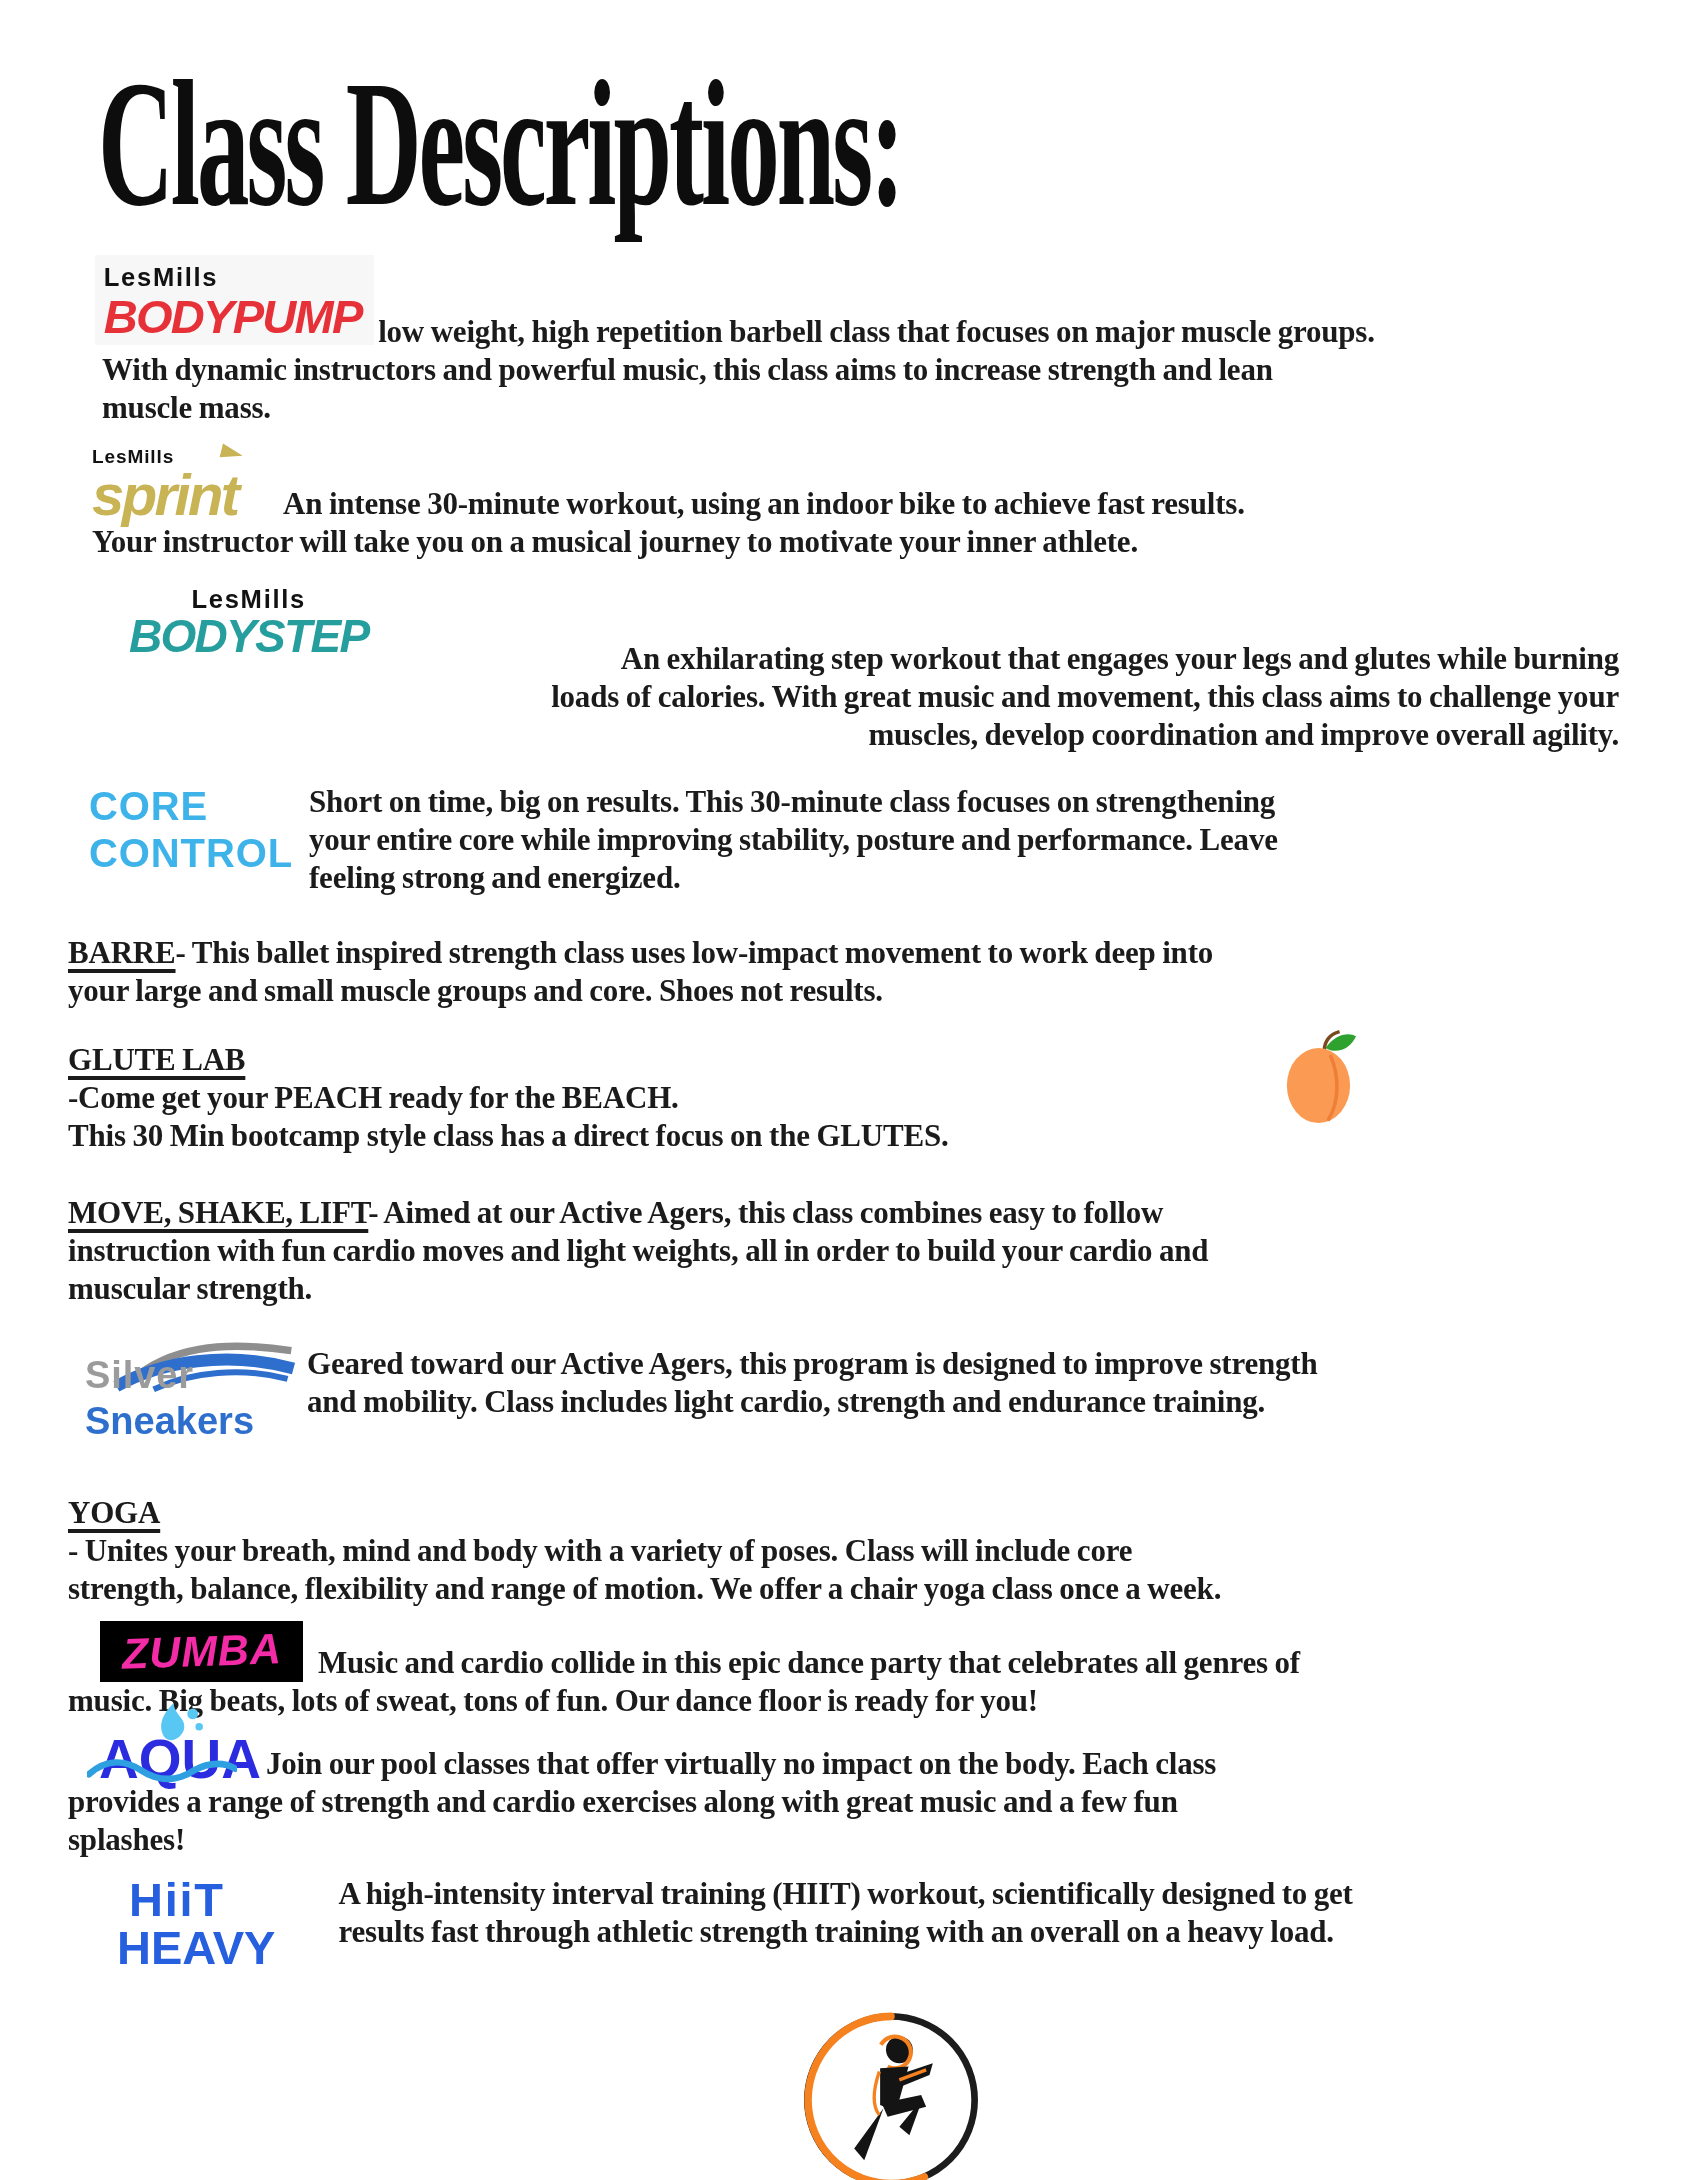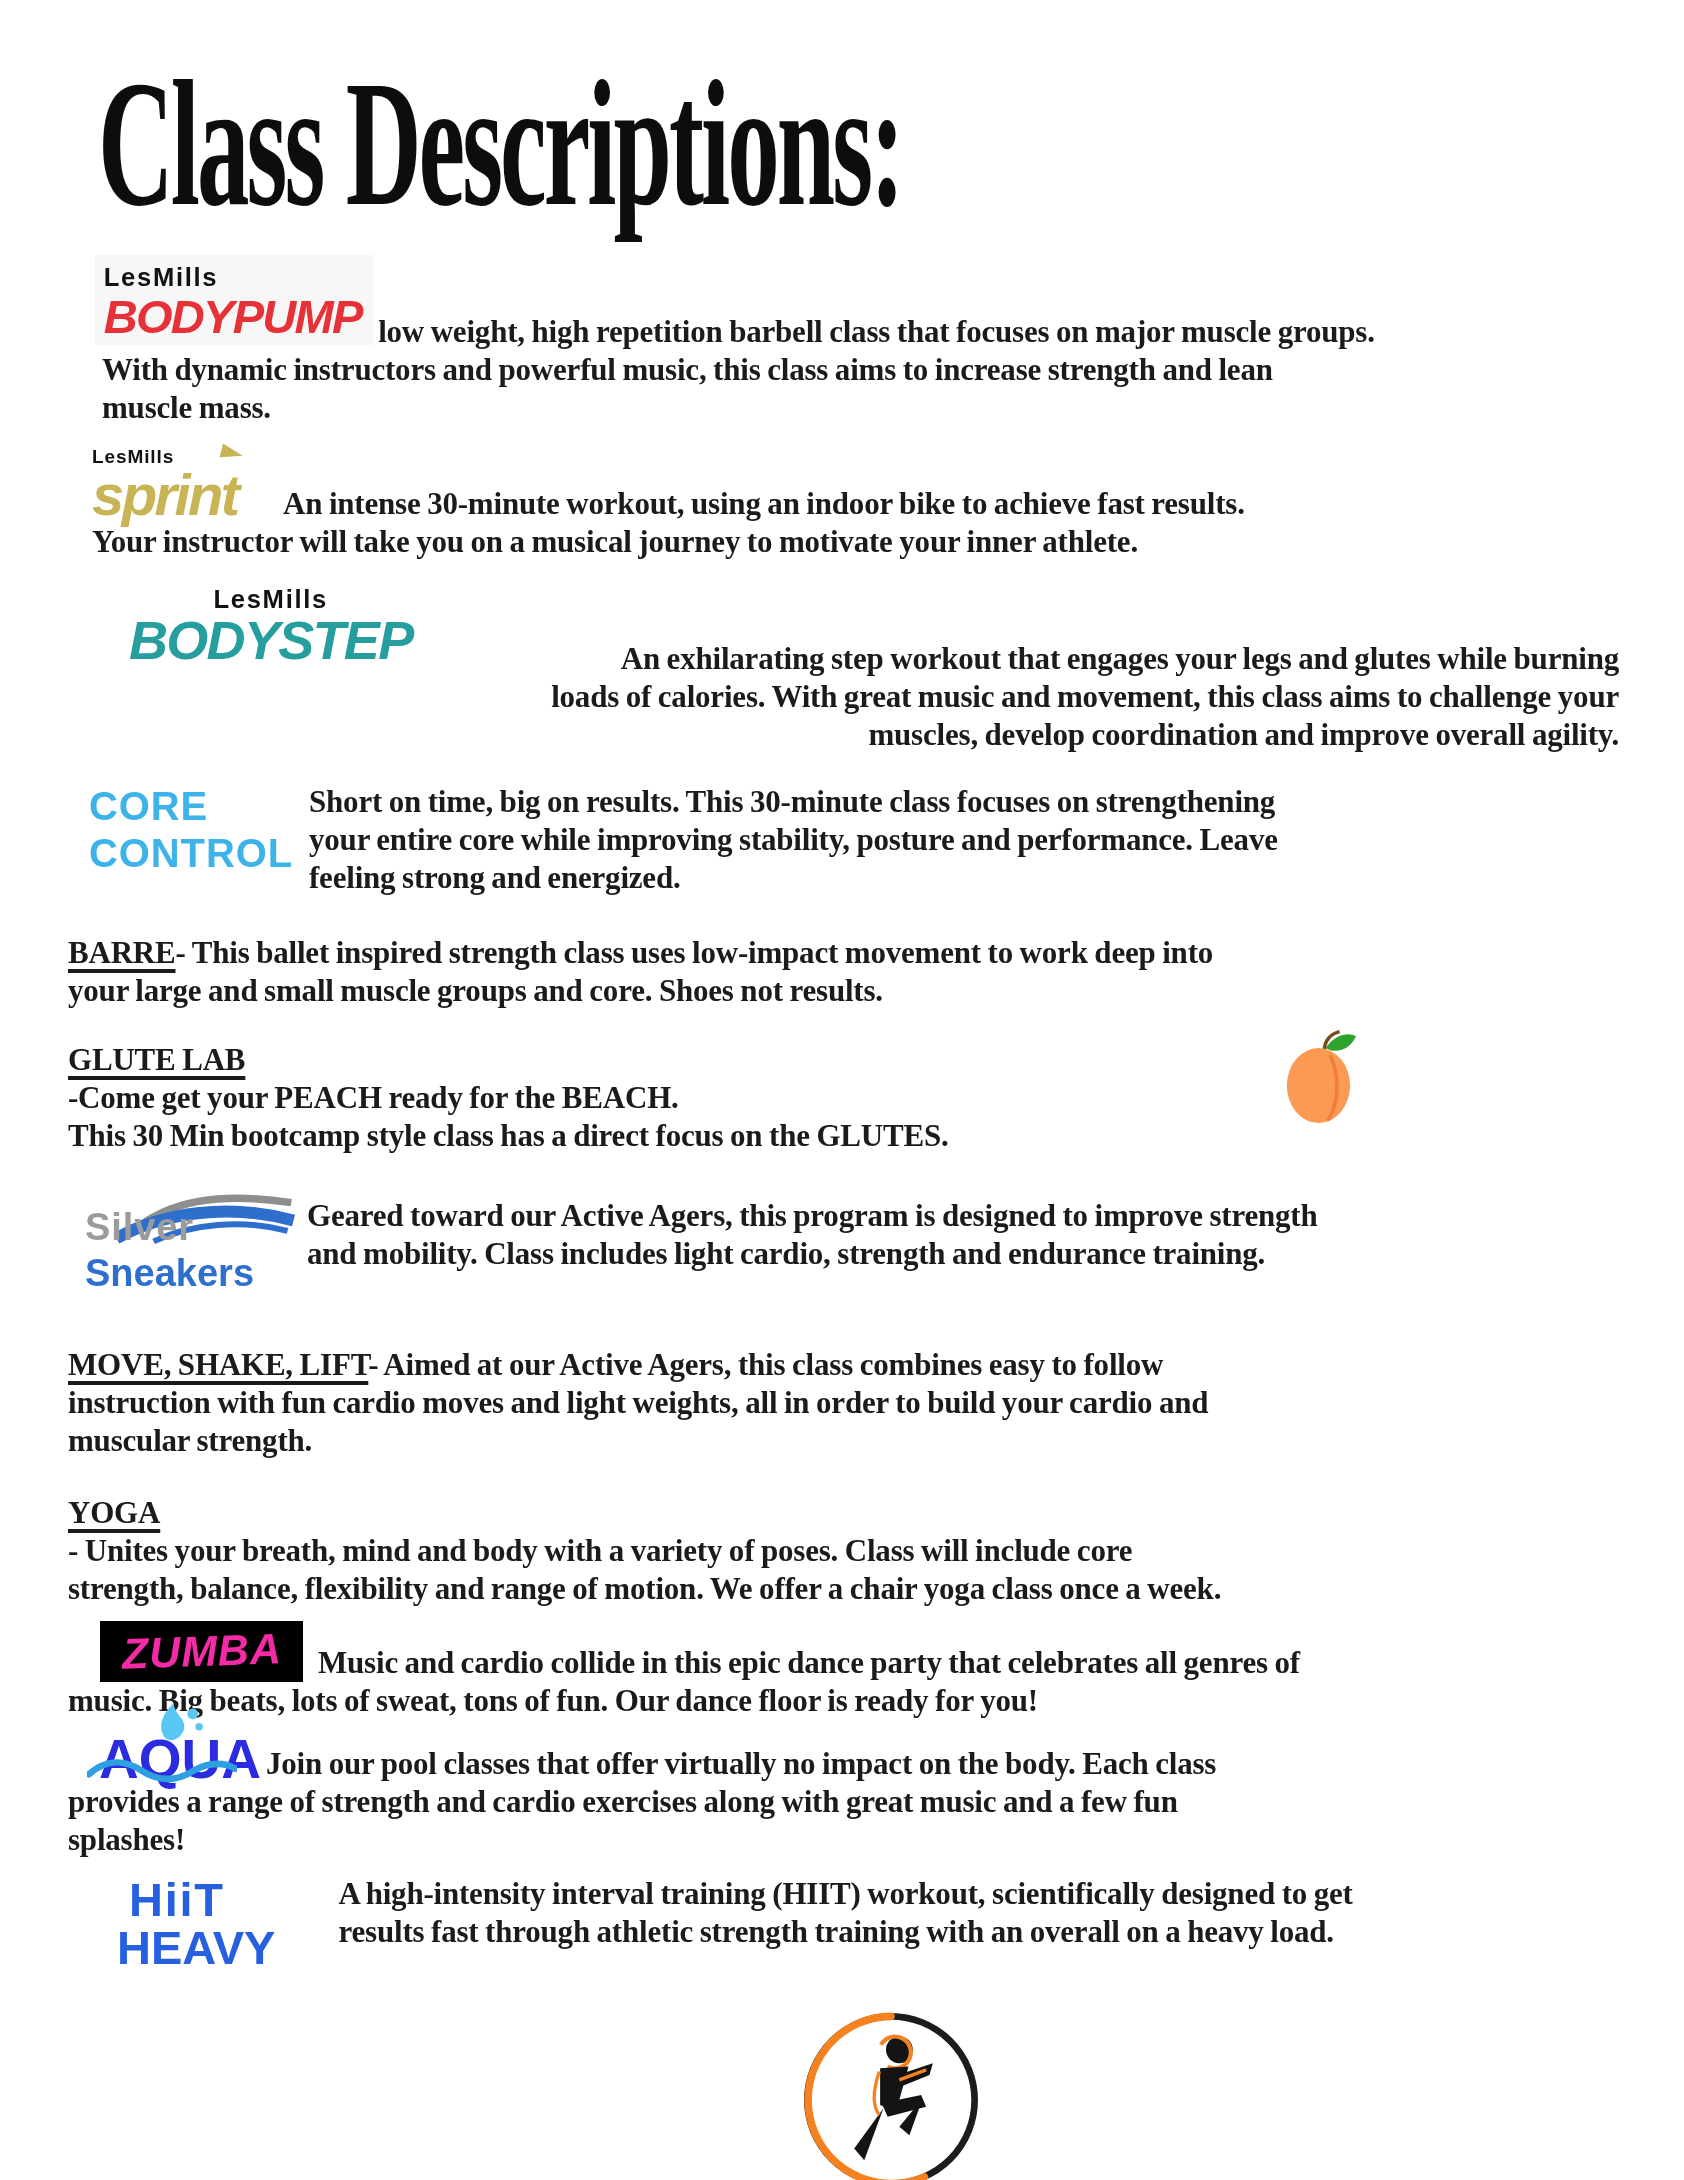--- a/index.html
+++ b/index.html
@@ -32,21 +32,21 @@
   .sprint-arrow { position:absolute; left:129px; top:0; width:0; height:0;
                   border-left:22px solid #c8b355; border-top:7.7px solid transparent;
                   border-bottom:7.7px solid transparent; transform:rotate(14deg); }
   .sprint-name { font-family:"Liberation Sans", sans-serif; font-weight:bold; font-style:italic;
                  font-size:58px; line-height:0.92; letter-spacing:-2.6px; color:#c8b355; }
   .sprint-desc { padding-top:34px; text-indent:191px; }
 
   .sec-bodystep { margin-bottom:29px; }
   .bs-logo { position:absolute; left:61px; top:-1.7px; text-align:center; }
   .bs-name { font-family:"Liberation Sans", sans-serif; font-weight:bold; font-style:italic;
-             font-size:54px; letter-spacing:-1.7px; color:#269e9e; line-height:1.0; }
+             font-size:46px; letter-spacing:-1.7px; color:#269e9e; line-height:1.0; }
   .bs-desc { padding-top:53px; text-indent:283px;text-align:right; }
 
   
   .sec-core { margin-left:21px; margin-bottom:37px; display:flex; }
   .core-logo { flex:0 0 auto; width:220px; font-family:"Liberation Sans", sans-serif; font-weight:bold;
                font-size:40px; line-height:47px; color:#3eb3ea; letter-spacing:0.9px; }
   .core-desc { flex:1; }
 
   .sec-barre { margin-bottom:31px; }
   .sec-glute { margin-bottom:39px; }
@@ -156,39 +156,39 @@
 This 30 Min bootcamp style class has a direct focus on the GLUTES.</span></p>
       <svg class="peach" viewBox="0 0 70 84">
         <path d="M37,18 C37,10 42,4 50,2" fill="none" stroke="#7a4a1f" stroke-width="3"></path>
         <path d="M38,16 C46,4 58,2 64,6 C60,16 48,22 38,16 Z" fill="#2fa12f"></path>
         <ellipse cx="32" cy="48" rx="27" ry="32" fill="#fb9a52"></ellipse>
         <path d="M42,22 C50,40 50,62 40,78" fill="none" stroke="#ef7f38" stroke-width="3"></path>
       </svg>
     </section>
 
     
+    <section class="sec sec-msl">
+      <p class="desc"><span class="uname">MOVE, SHAKE, LIFT</span><span>- Aimed at our Active Agers, this class combines easy to follow
+instruction with fun cardio moves and light weights, all in order to build your cardio and
+muscular strength.</span></p>
+    </section>
+
+    
     <section class="sec sec-silver">
       <div class="ss-logo">
         <svg class="ss-swoosh" viewBox="0 0 250 80">
           <path d="M30,58 C80,14 150,4 245,18" stroke="#8e8e8e" stroke-width="10" fill="none"></path>
           <path d="M10,66 C70,32 160,18 248,42" stroke="#2e6fce" stroke-width="16" fill="none"></path>
           <path d="M60,70 C110,46 180,40 240,56" stroke="#2e6fce" stroke-width="8" fill="none"></path>
         </svg>
         <div class="ss-silver">Silver</div>
         <div class="ss-sneakers">Sneakers</div>
       </div>
       <p class="desc ss-desc">Geared toward our Active Agers, this program is designed to improve strength
 and mobility. Class includes light cardio, strength and endurance training.</p>
-    </section>
-
-    
-    <section class="sec sec-msl">
-      <p class="desc"><span class="uname">MOVE, SHAKE, LIFT</span><span>- Aimed at our Active Agers, this class combines easy to follow
-instruction with fun cardio moves and light weights, all in order to build your cardio and
-muscular strength.</span></p>
     </section>
 
     
     <section class="sec sec-yoga">
       <p class="desc"><span class="uname">YOGA</span>
         <span>- Unites your breath, mind and body with a variety of poses. Class will include core
 strength, balance, flexibility and range of motion.  We offer a chair yoga class once a week.</span></p>
     </section>
 
     

